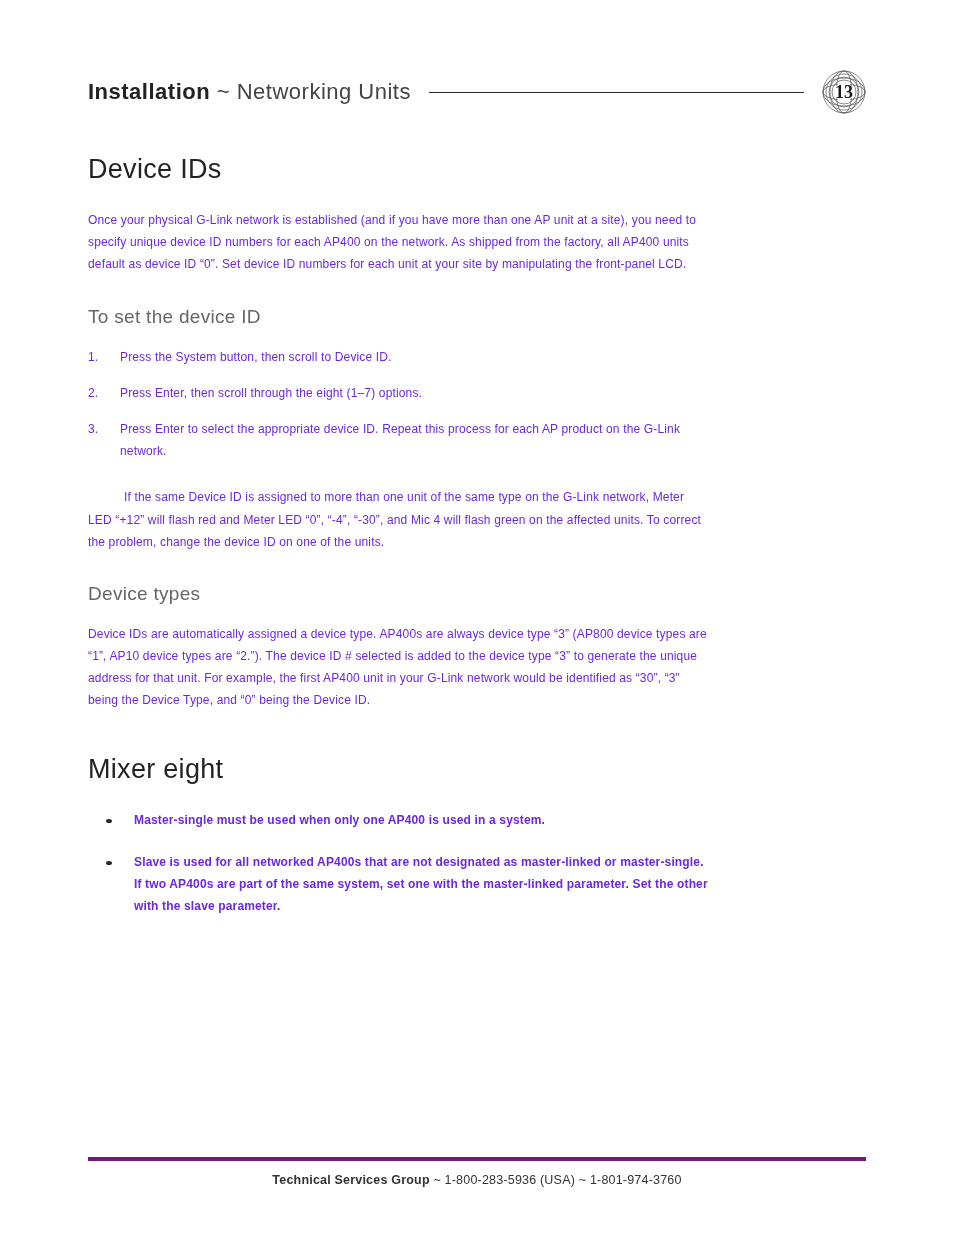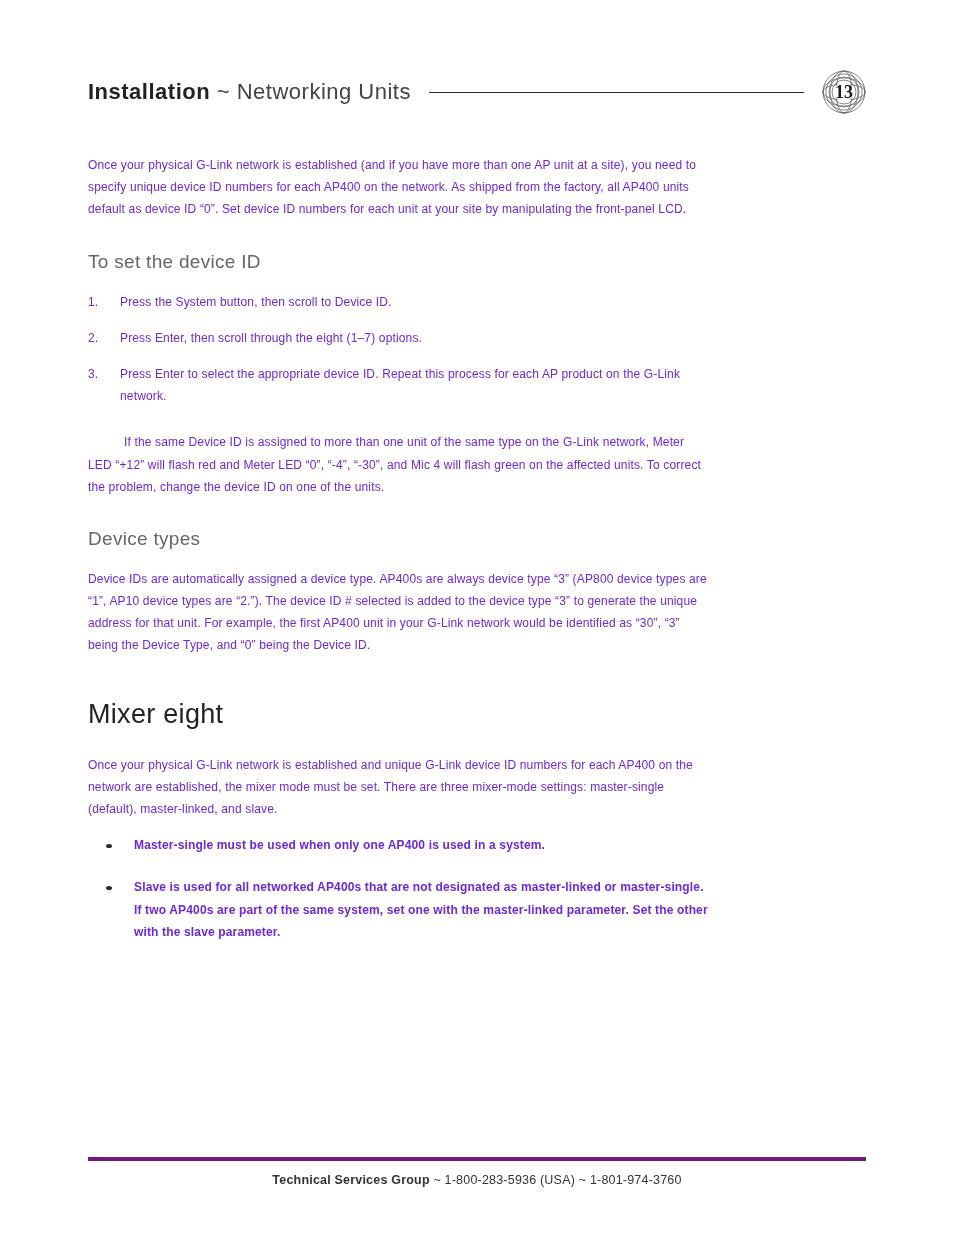--- a/index.html
+++ b/index.html
@@ -148,20 +148,21 @@
           <ellipse cx="22" cy="22" rx="21" ry="8"></ellipse>
           <ellipse cx="22" cy="22" rx="14" ry="21"></ellipse>
           <ellipse cx="22" cy="22" rx="8" ry="21"></ellipse>
         </g>
         <circle cx="22" cy="22" r="10" fill="#fff"></circle>
         <text x="22" y="28" text-anchor="middle">13</text>
       </svg>
     </div>
   </div>
 
+  <h1 class="section">Device IDs</h1>
   <p class="body">Once your physical G-Link network is established (and if you have more than one AP unit at a site), you need to specify unique device ID numbers for each AP400 on the network. As shipped from the factory, all AP400 units default as device ID “0”. Set device ID numbers for each unit at your site by manipulating the front-panel LCD.</p>
 
   <h2 class="sub">To set the device ID</h2>
   <ol class="list">
     <li>
         <span class="num">1.</span>
         <span>Press the System button, then scroll to Device ID.</span>
       </li>
     <li>
         <span class="num">2.</span>
@@ -171,21 +172,20 @@
         <span class="num">3.</span>
         <span>Press Enter to select the appropriate device ID. Repeat this process for each AP product on the G-Link network.</span>
       </li>
   </ol>
   <p class="body after-list" style="text-indent:36px;">If the same Device ID is assigned to more than one unit of the same type on the G-Link network, Meter LED “+12” will flash red and Meter LED “0”, “-4”, “-30”, and Mic 4 will flash green on the affected units. To correct the problem, change the device ID on one of the units.</p>
 
   <h2 class="sub">Device types</h2>
   <p class="body">Device IDs are automatically assigned a device type. AP400s are always device type “3” (AP800 device types are “1”, AP10 device types are “2.”). The device ID # selected is added to the device type “3” to generate the unique address for that unit. For example, the first AP400 unit in your G-Link network would be identified as “30”, “3” being the Device Type, and “0” being the Device ID.</p>
 
   <h1 class="section mixer">Mixer eight</h1>
-  <p class="body">Once your physical G-Link network is established and unique G-Link device ID numbers for each AP400 on the network are established, the mixer mode must be set. There are three mixer-mode settings: master-single (default), master-linked, and slave.</p>
   <ul class="bullets">
     <li>
         <span class="dot"></span>
         <span>Master-single must be used when only one AP400 is used in a system.</span>
       </li>
     <li>
         <span class="dot"></span>
         <span>Slave is used for all networked AP400s that are not designated as master-linked or master-single. If two AP400s are part of the same system, set one with the master-linked parameter. Set the other with the slave parameter.</span>
       </li>
   </ul>

